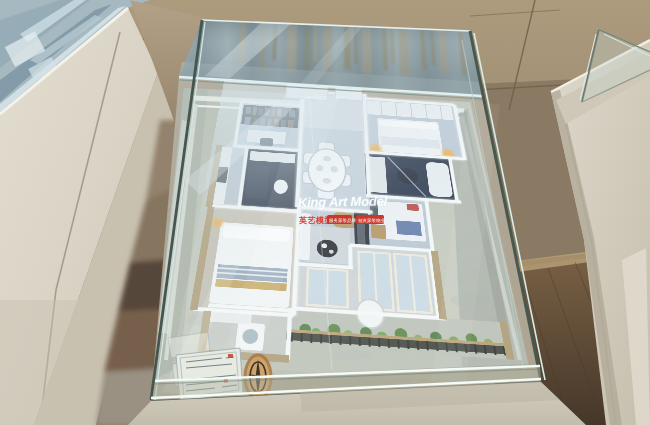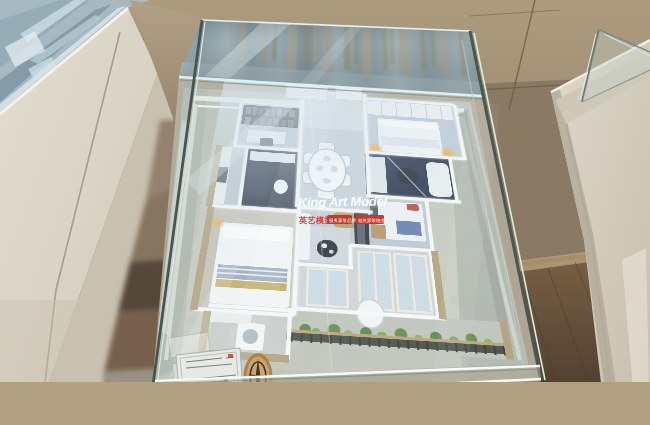--- a/index.html
+++ b/index.html
@@ -1,16 +1,16 @@
 <!DOCTYPE html>
 <html><head>
 <meta charset="utf-8">
 <style>
 html,body{margin:0;padding:0;background:#b2a083;}
-#scene{position:relative;width:650px;height:382px;overflow:hidden;font-family:"Liberation Sans",sans-serif;filter:blur(0.3px);}
+#scene{position:relative;width:650px;height:425px;overflow:hidden;font-family:"Liberation Sans",sans-serif;filter:blur(0.3px);}
 #scene>svg,#scene>div{position:absolute;left:0;top:0;}
 #model{width:540px;height:650px;transform-origin:0 0;
   transform:matrix3d(0.4594706, 0.0337305, 0, 0.0000118, -0.1670583, 0.2605863, 0, -0.0004985, 0, 0, 1, 0, 225.0171130, 76.1118716, 0, 1);}
 </style>
 </head>
 <body>
 <div id="scene">
 
 <svg id="bg" width="650" height="425" viewBox="0 0 650 425">
 <defs>

